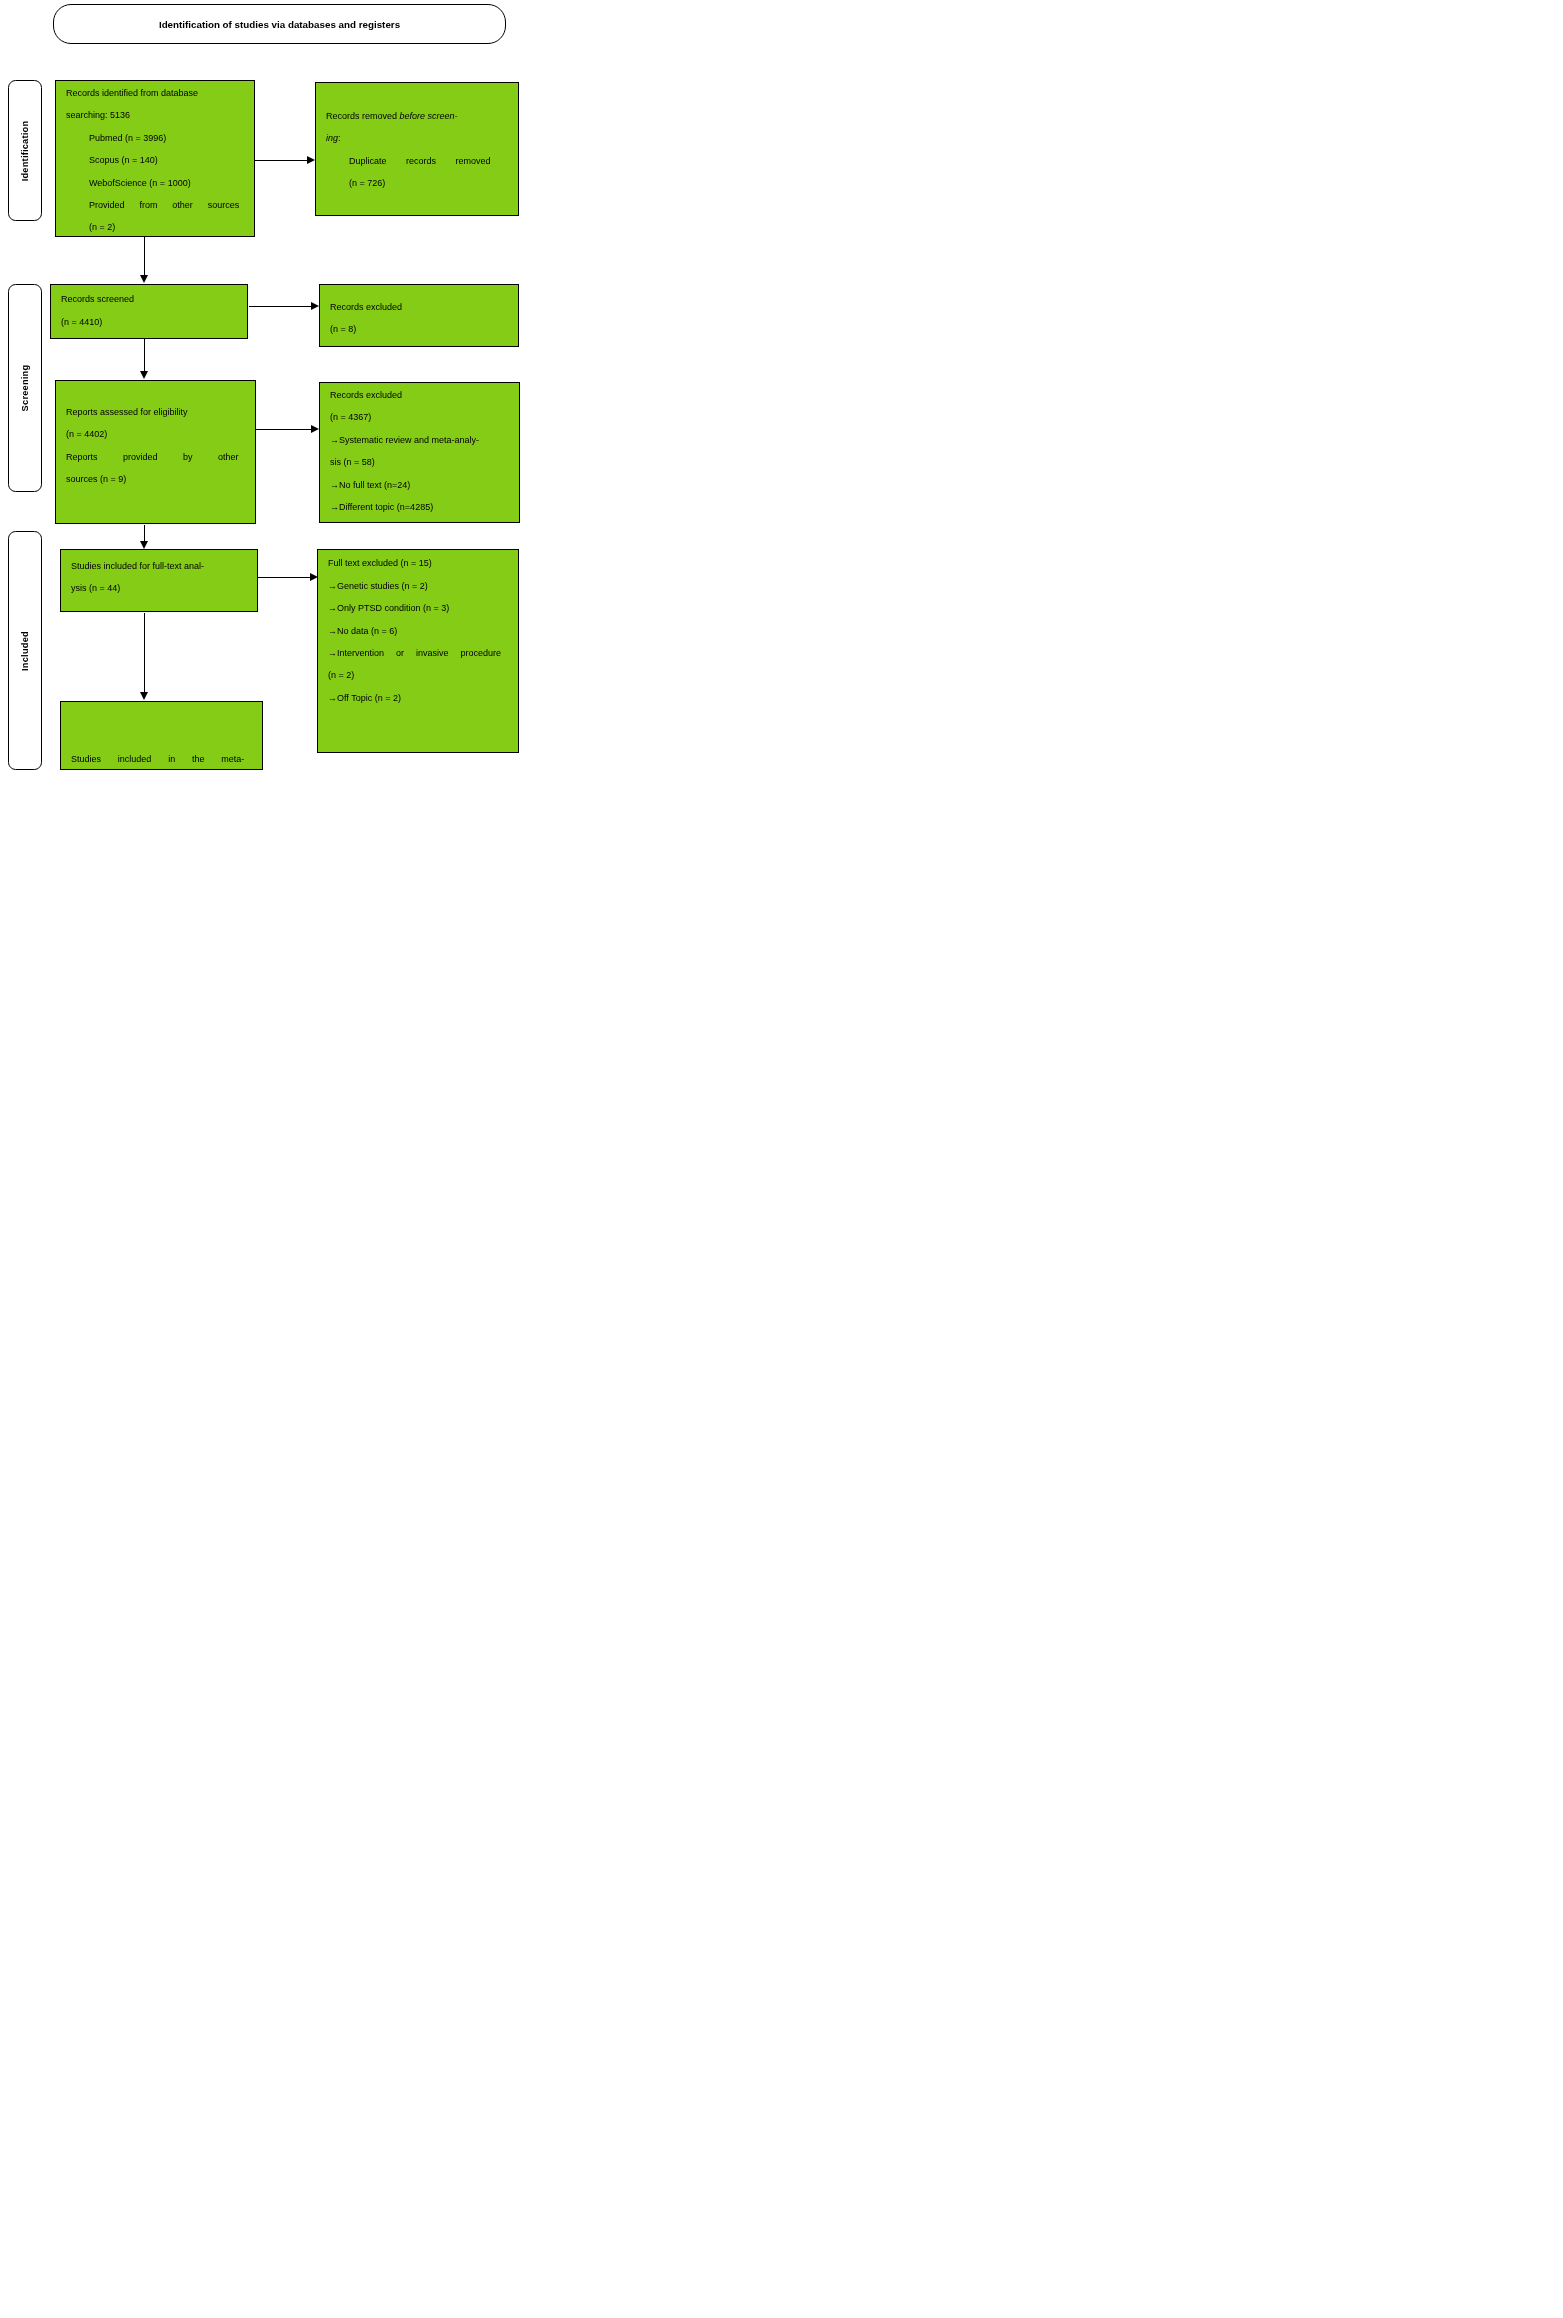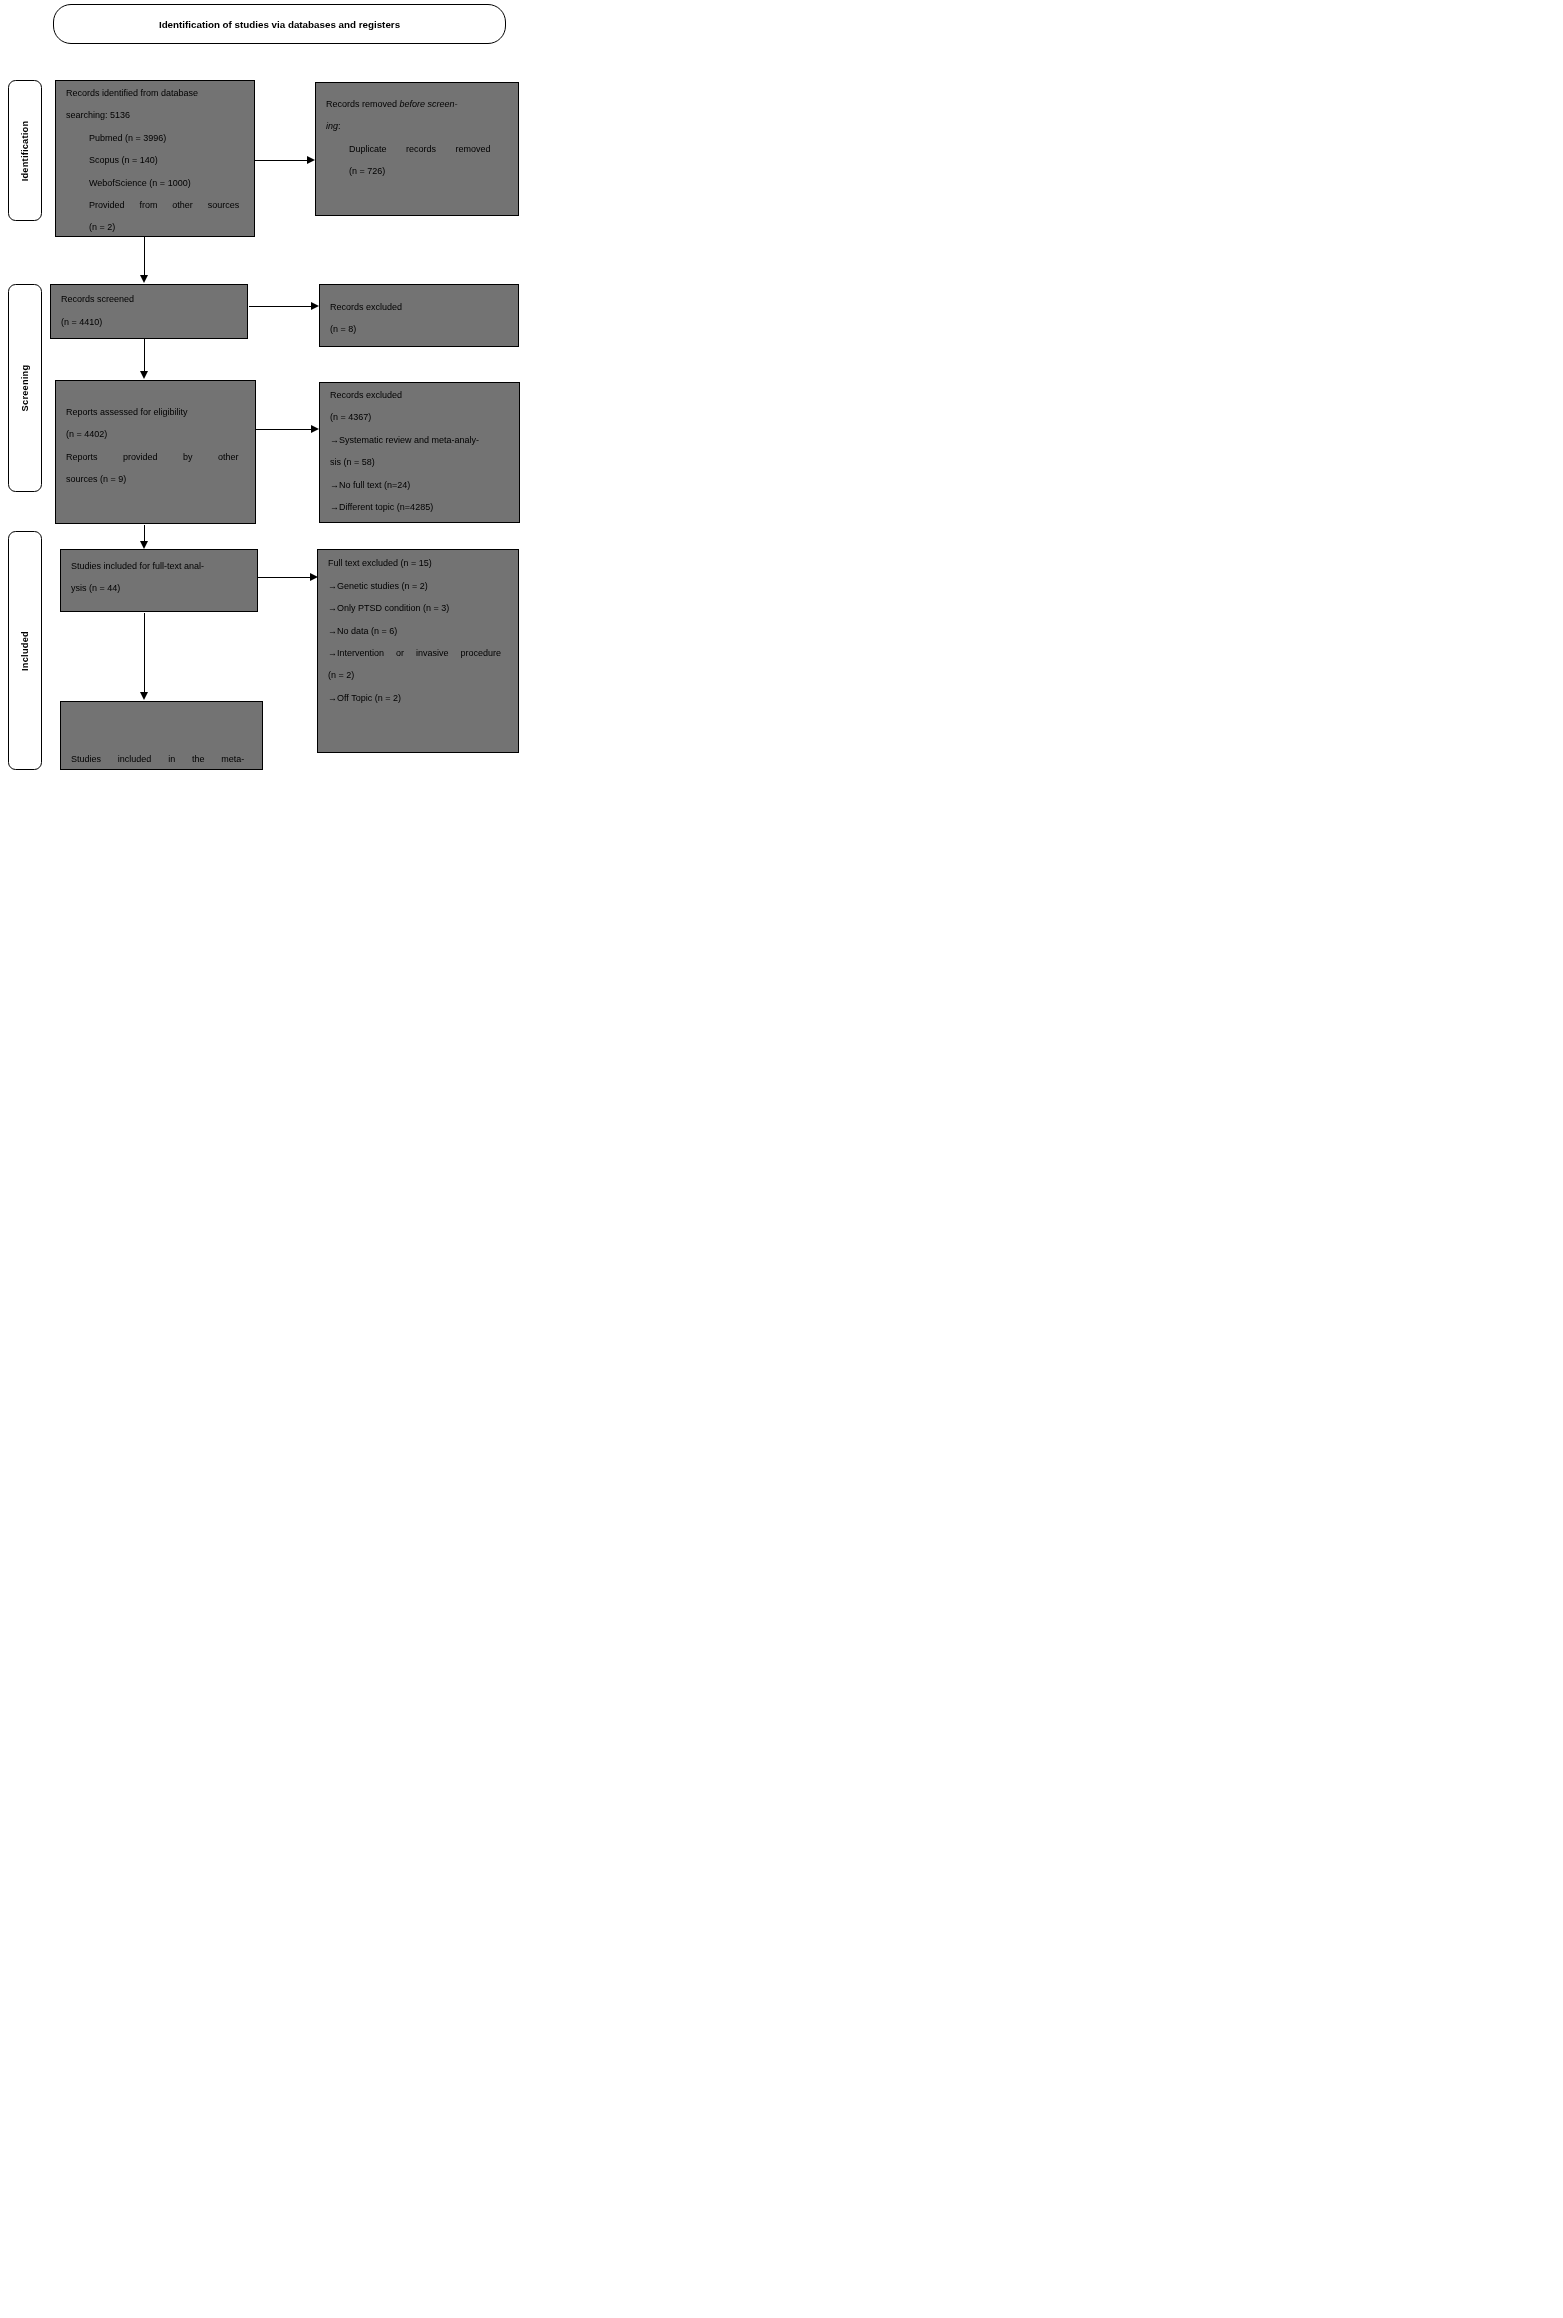--- a/index.html
+++ b/index.html
@@ -42,21 +42,21 @@
   .stage-label .vtext {
     transform: rotate(-90deg);
     white-space: nowrap;
     font-weight: bold;
     font-size: 9.3px;
     letter-spacing: 0.2px;
   }
   .box {
     position: absolute;
     border: 1.9px solid #000;
-    background: #737373;
+    background: #84cc16;
     box-sizing: border-box;
     font-size: 9px;
     line-height: 22.4px;
     padding: 0 5.7px 0 10px;
   }
   .line { white-space: nowrap; }
   .ind { padding-left: 23px; }
   .it { font-style: italic; }
   .ws20 { word-spacing: 9.5px; }
   .ws26 { word-spacing: 12.4px; }
@@ -111,21 +111,21 @@
   <div class="box" style="left:55px; top:80px; width:200px; height:157px; padding-top:1px;">
     <div class="line">Records identified from database</div>
     <div class="line">searching: 5136</div>
     <div class="line ind">Pubmed (n = 3996)</div>
     <div class="line ind">Scopus (n = 140)</div>
     <div class="line ind">WebofScience (n = 1000)</div>
     <div class="line ind ws26">Provided from other sources</div>
     <div class="line ind">(n = 2)</div>
   </div>
 
-  <div class="box" style="left:315px; top:82px; width:204px; height:134px; padding-top:10px;">
+  <div class="box" style="left:315px; top:82px; width:204px; height:134px; padding-top:22px;">
     <div class="line"><span>Records removed </span><span class="it">before screen-</span></div>
     <div class="line"><span class="it">ing</span><span>:</span></div>
     <div class="line ind ws36">Duplicate records removed</div>
     <div class="line ind">(n = 726)</div>
   </div>
 
   <div class="box" style="left:50px; top:284px; width:198px; height:55px; padding-top:3.3px;">
     <div class="line">Records screened</div>
     <div class="line">(n = 4410)</div>
   </div>

